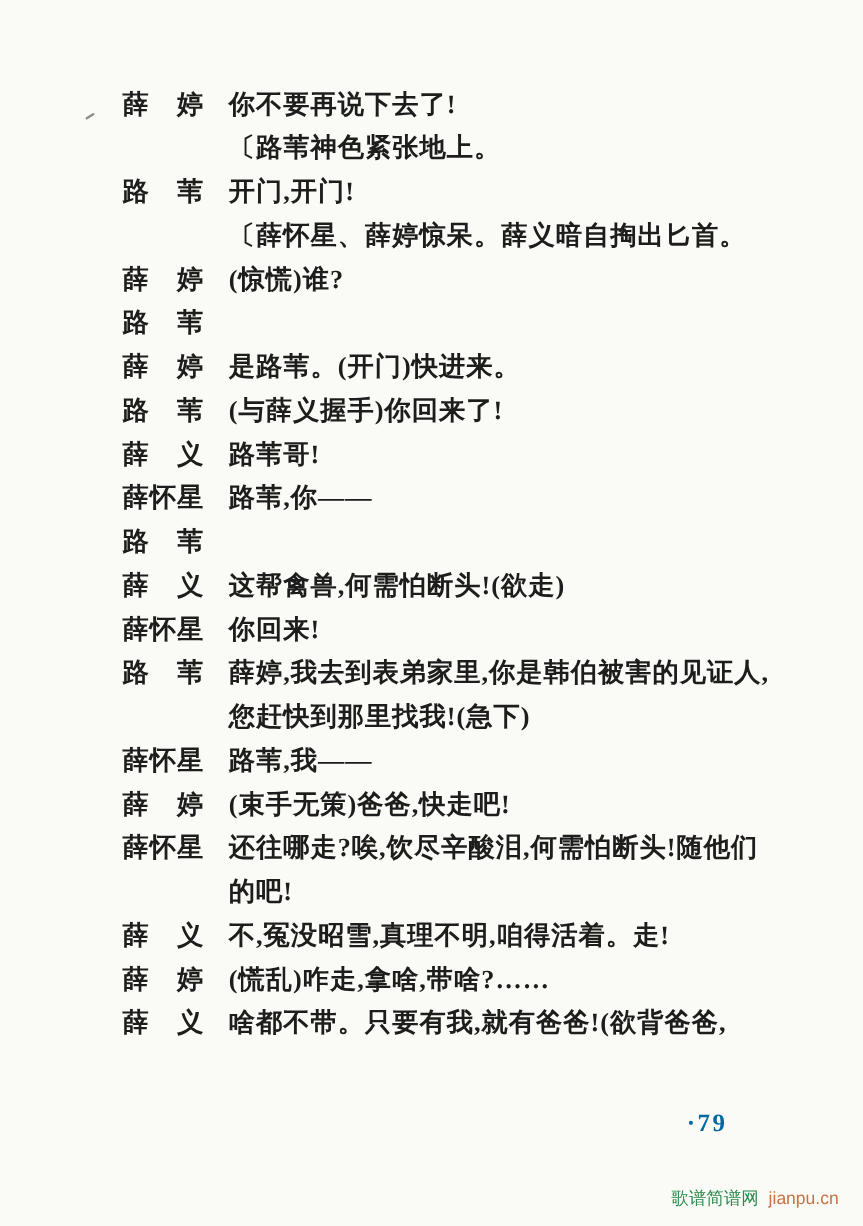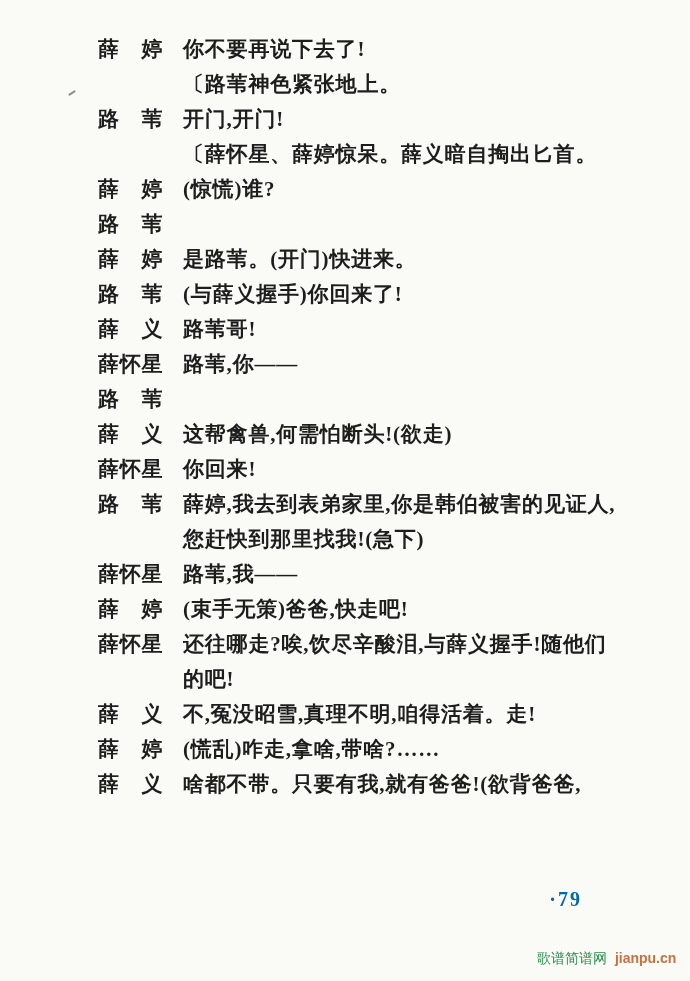--- a/index.html
+++ b/index.html
@@ -6,21 +6,21 @@
   body {
     width: 690px; height: 981px;
     position: relative;
     background: #fafaf6;
     font-family: "Liberation Serif", serif;
     color: #1d1d1d;
     overflow: hidden;
   }
   .page { position: absolute; inset: 0; }
   .content {
-    padding: 32px 28px 0 98px;
+    padding: 66px 28px 0 98px;
   }
   .row {
     display: flex;
     font-size: 21px;
     line-height: 35px;
     font-weight: bold;
     letter-spacing: 0.8px;
   }
   .speaker {
     width: 85px;
@@ -49,21 +49,21 @@
   }
   .watermark {
     position: absolute;
     left: 537px; top: 950px;
     font-size: 14px;
     font-family: "Liberation Sans", sans-serif;
     white-space: nowrap;
     opacity: 0.9;
   }
   .wm-name { color: #15803d; text-align: right; }
-  .wm-url  { color: #c0632f; margin-left: 4px; font-weight: bold; }
+  .wm-url  { color: #c0632f; margin-left: 4px; }
 </style>
 </head>
 <body>
 
 <div class="page">
   <span class="artifact"></span>
 
   <div class="content">
 
     <div class="row">
@@ -140,21 +140,21 @@
       <div class="text">路苇,我——</div>
     </div>
 
     <div class="row">
       <div class="speaker">薛　婷</div>
       <div class="text">(束手无策)爸爸,快走吧!</div>
     </div>
 
     <div class="row">
       <div class="speaker">薛怀星</div>
-      <div class="text">还往哪走?唉,饮尽辛酸泪,与薛义握手!随他们
+      <div class="text">还往哪走?唉,饮尽辛酸泪,何需怕断头!随他们
 的吧!</div>
     </div>
 
     <div class="row">
       <div class="speaker">薛　义</div>
       <div class="text">不,冤没昭雪,真理不明,咱得活着。走!</div>
     </div>
 
     <div class="row">
       <div class="speaker">薛　婷</div>

